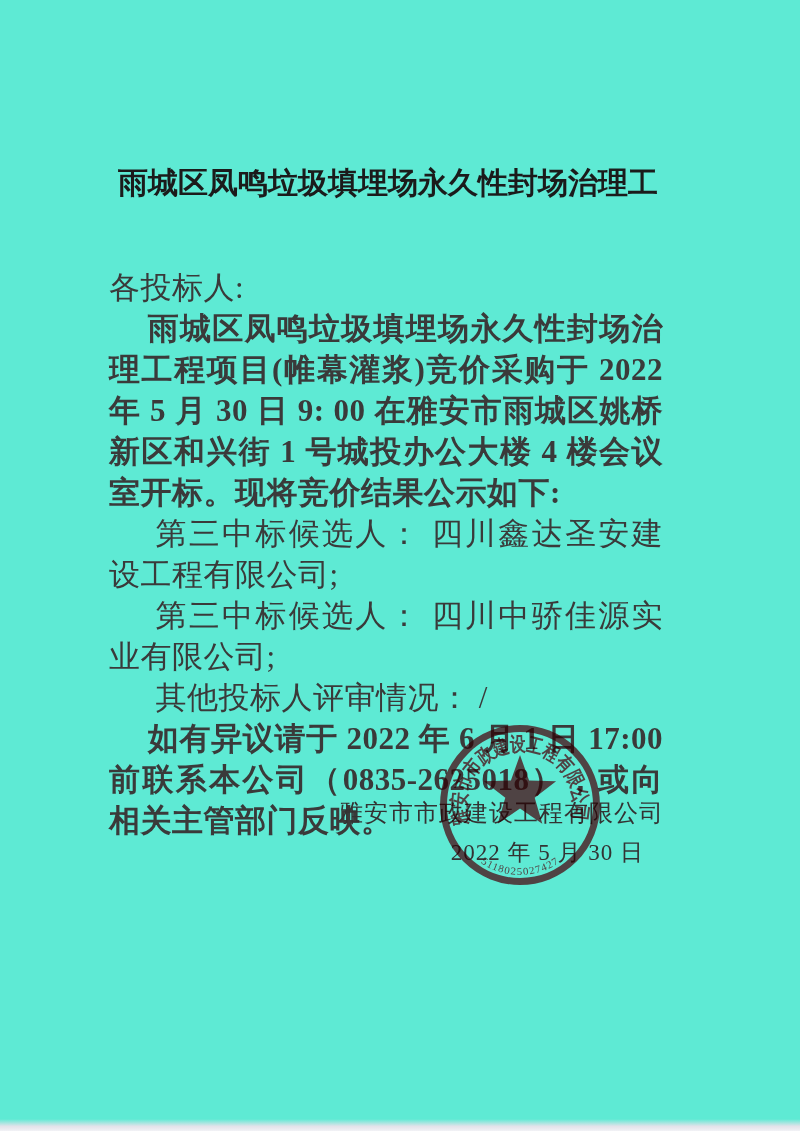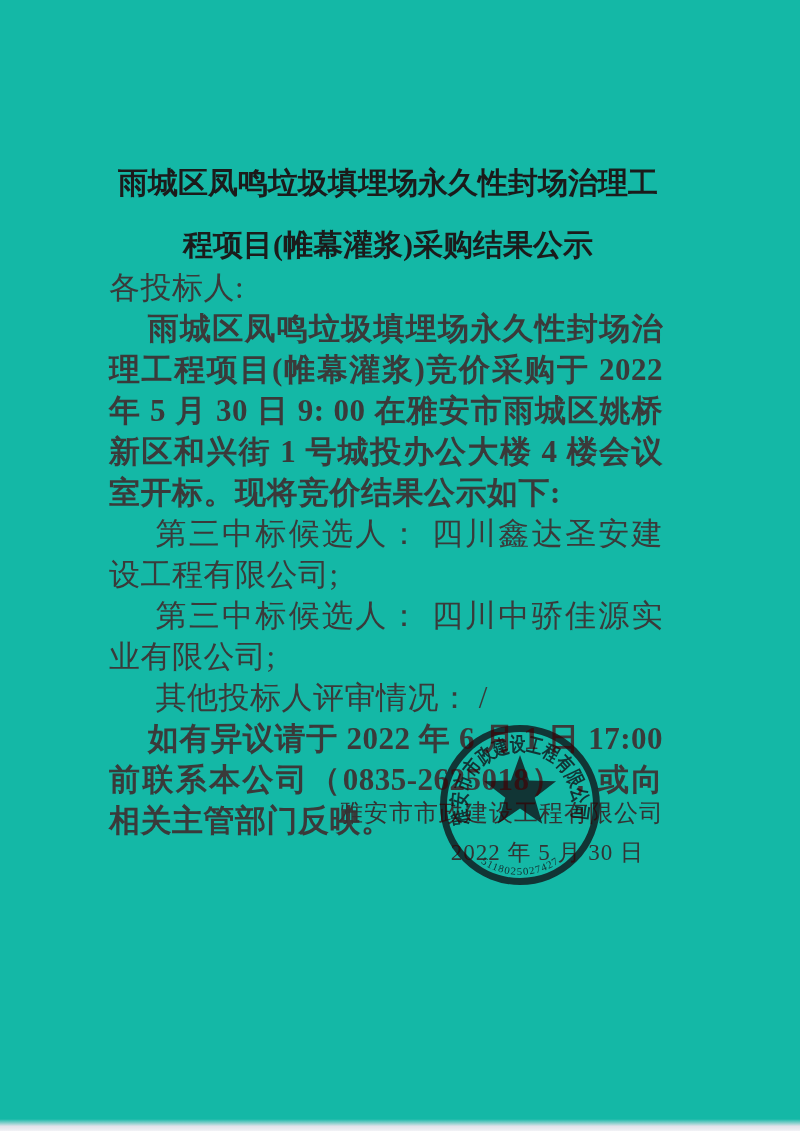--- a/index.html
+++ b/index.html
@@ -5,21 +5,21 @@
   html, body { margin: 0; padding: 0; }
   body {
     width: 800px; height: 1131px;
     background: #fafafa;
     font-family: "Liberation Serif", serif;
     position: relative;
     overflow: hidden;
   }
   .page {
     position: absolute; inset: 0;
-    background: #14b8a6;
+    background: #5eead4;
     color: #383838;
     padding-left: 11px;
   }
   .title {
     position: absolute;
     top: 152px; left: 112px; width: 552px;
     text-align: center;
     font-size: 30px;
     font-weight: bold;
     line-height: 62px;
@@ -59,21 +59,20 @@
     background: linear-gradient(to bottom, rgba(255,255,255,0), #e2e2ea 60%, #f2f2f6);
   }
 </style>
 </head>
 <body>
 
 <div class="page">
 
   <div class="title">
     <div>雨城区凤鸣垃圾填埋场永久性封场治理工</div>
-    <div>程项目(帷幕灌浆)采购结果公示</div>
   </div>
 
   <div class="body-text">
     <p>各投标人:</p>
     <p class="p-indent">雨城区凤鸣垃圾填埋场永久性封场治理工程项目(帷幕灌浆)竞价采购于 2022 年 5 月 30 日 9: 00 在雅安市雨城区姚桥新区和兴街 1 号城投办公大楼 4 楼会议室开标。现将竞价结果公示如下:</p>
     <p class="p-indent2">第三中标候选人： 四川鑫达圣安建设工程有限公司;</p>
     <p class="p-indent2">第三中标候选人： 四川中骄佳源实业有限公司;</p>
     <p class="p-indent2">其他投标人评审情况： /</p>
     <p class="p-indent">如有异议请于 2022 年 6 月 1 日 17:00 前联系本公司（0835-2625018），或向相关主管部门反映。</p>
   </div>

